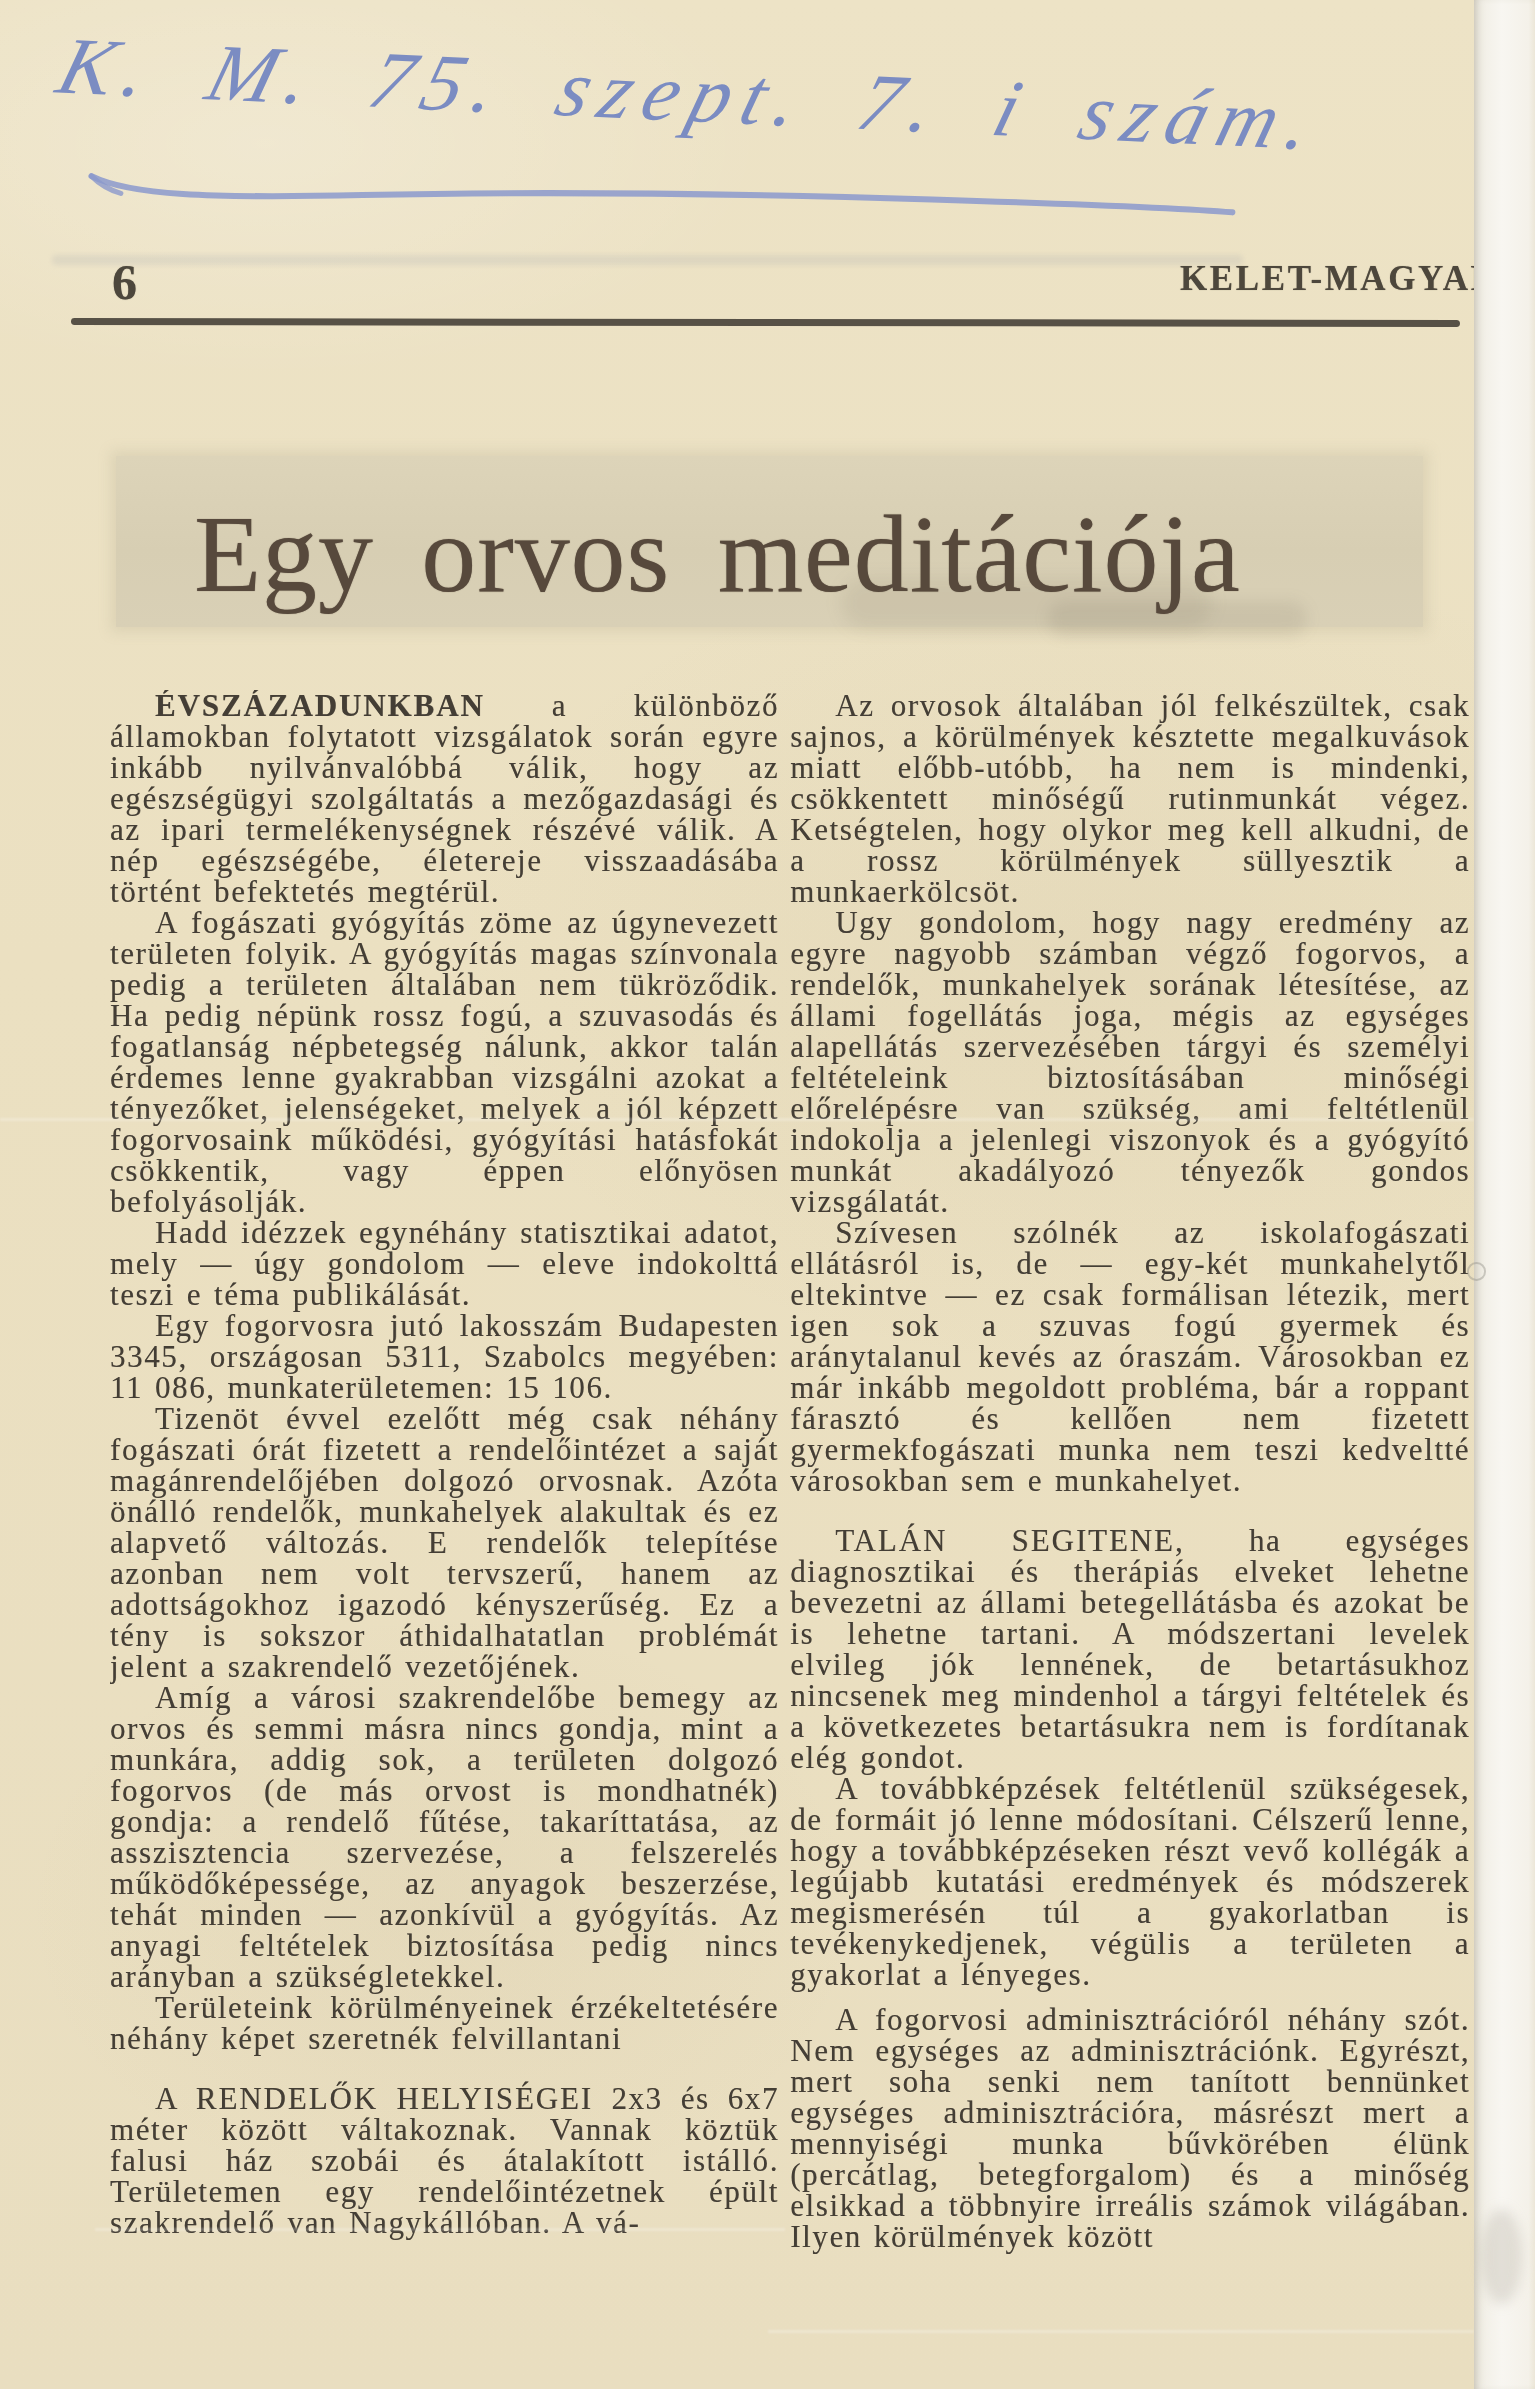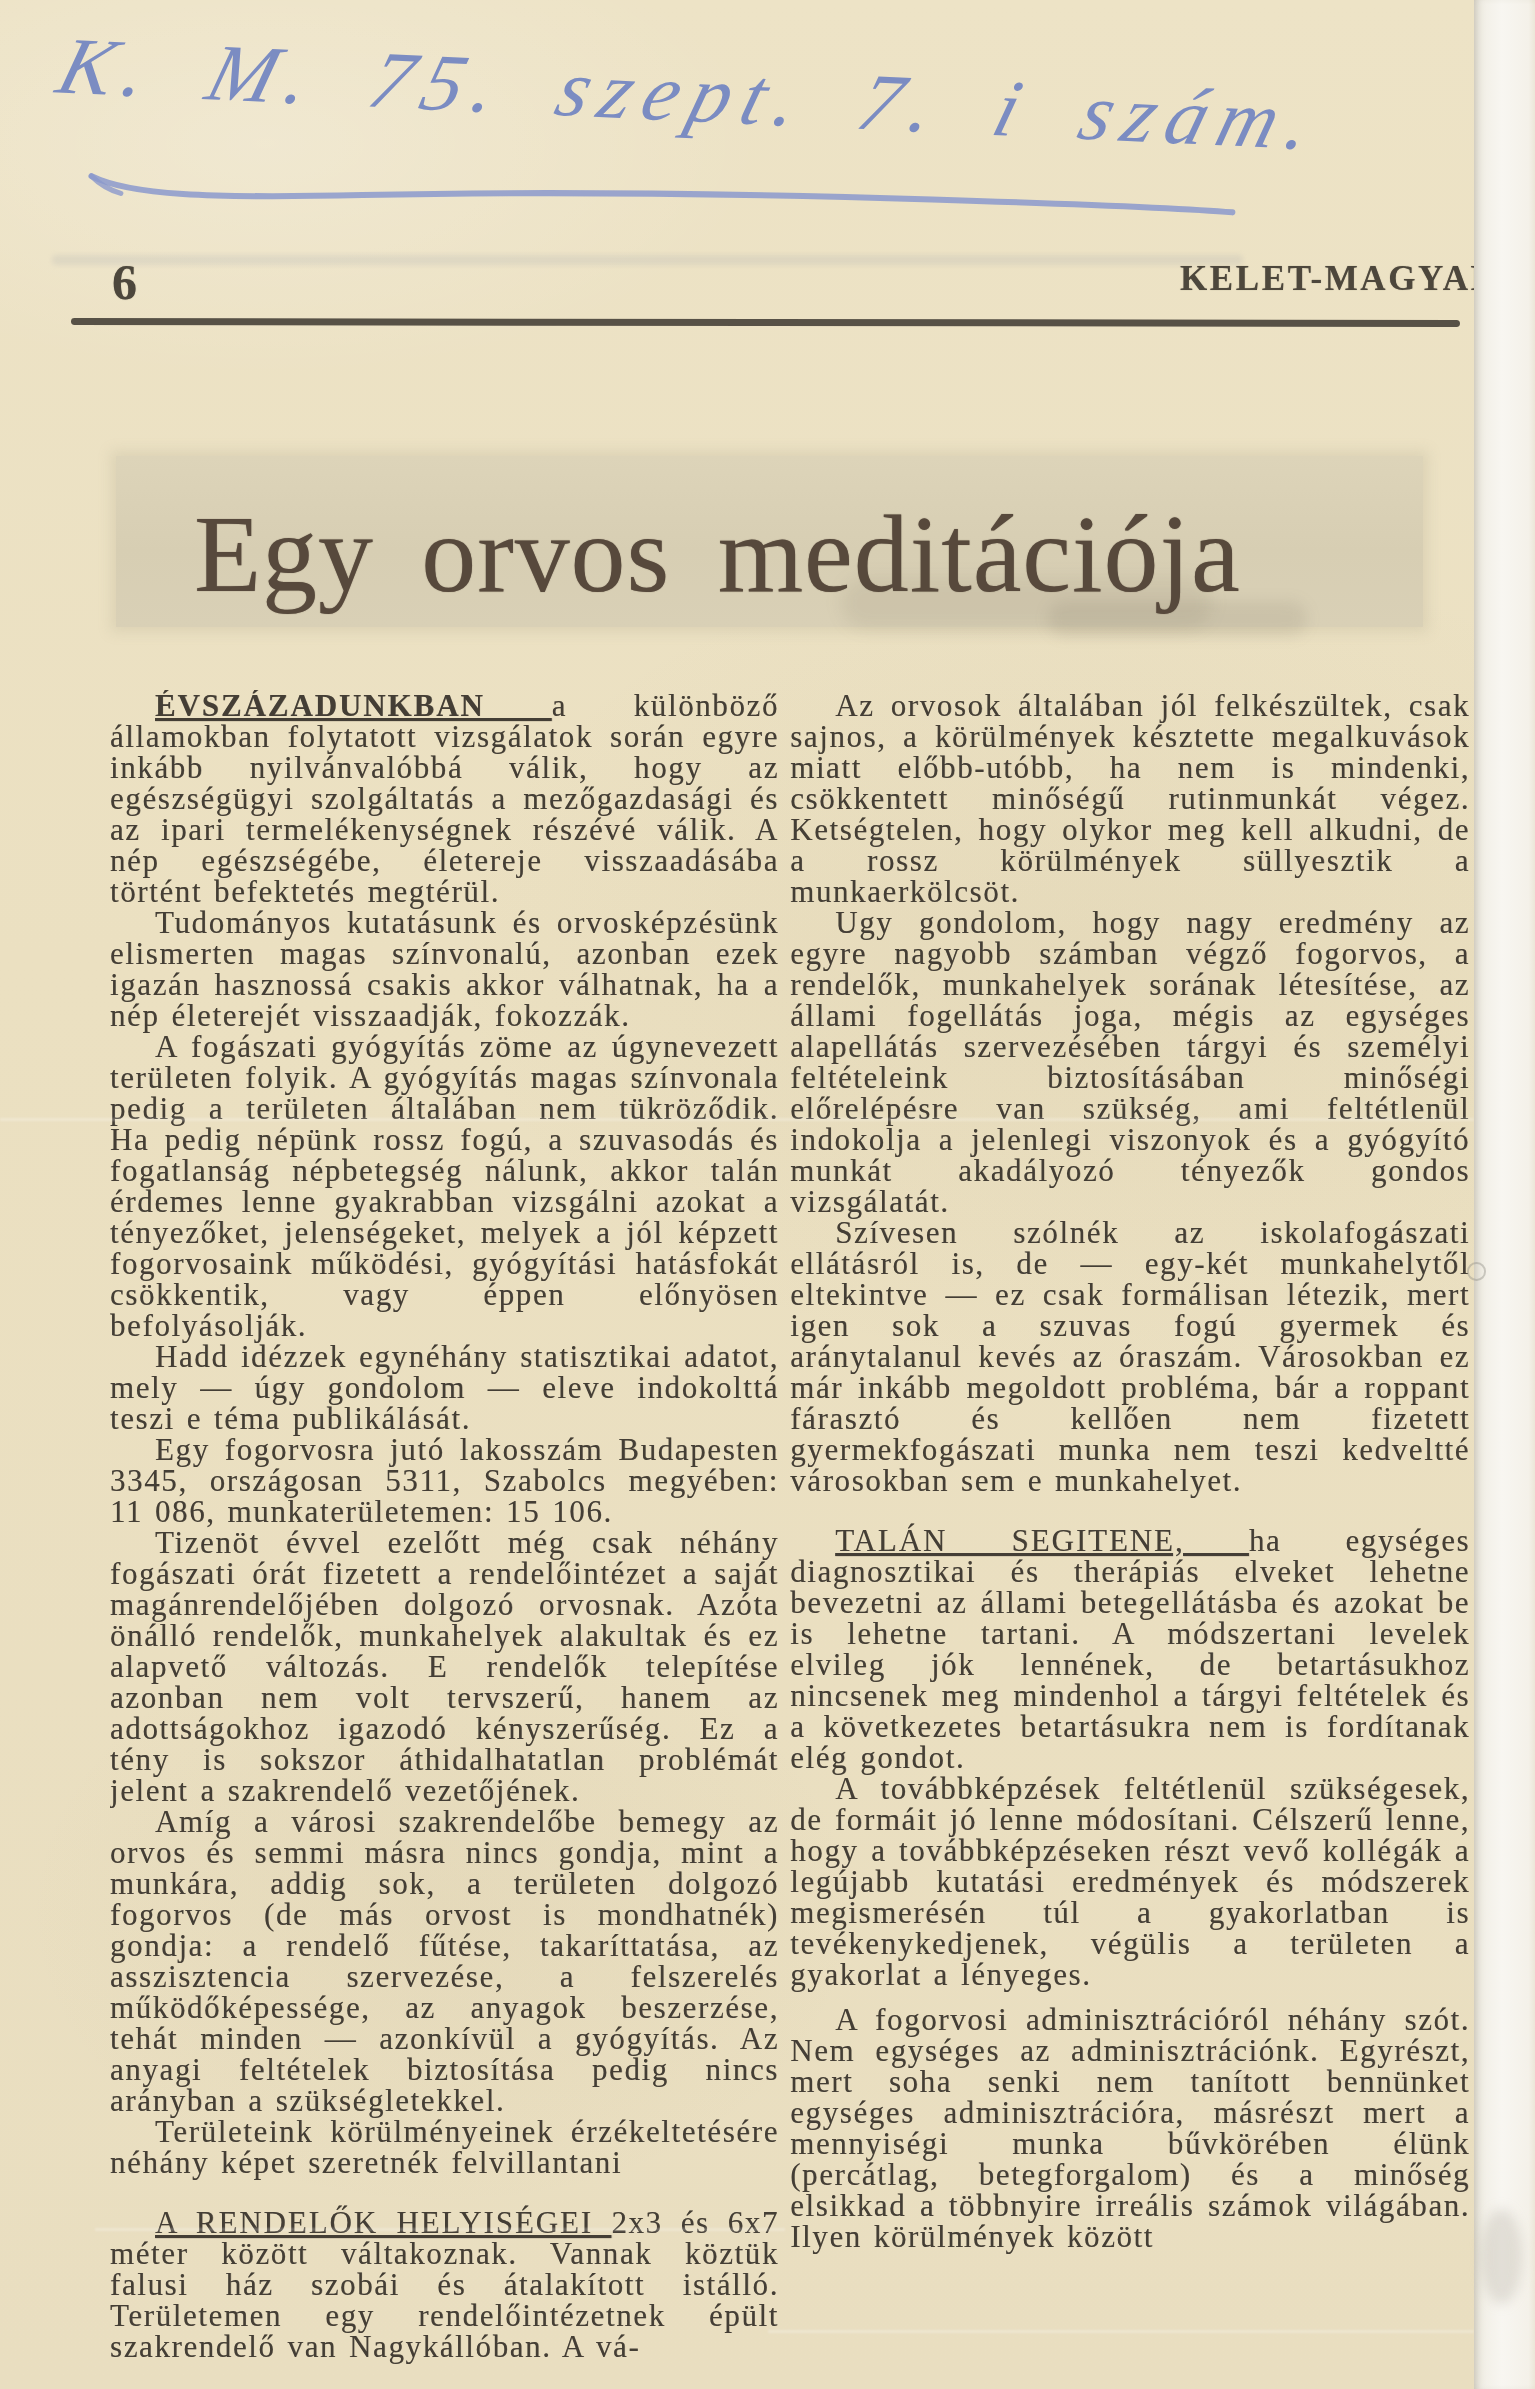--- a/index.html
+++ b/index.html
@@ -97,21 +97,21 @@
   .col p{
     margin:0;
     font-size:31px;line-height:31px;
     letter-spacing:1.6px;word-spacing:2.6px;
     text-indent:45px;text-align:justify;
     color:#443e35;
     text-shadow:0.3px 0.3px 0.5px rgba(68,62,53,.45);
   }
   .col p.gap-lg{margin-top:29px;}
   .col p.gap-md{margin-top:14px;}
-  .lead{letter-spacing:1.9px;text-decoration:underline;}
+  .lead{letter-spacing:1.9px;}
   .lead-bold{font-weight:700;}
   
   .crease{position:absolute;background:rgba(255,255,255,.26);height:2.6px;filter:blur(0.9px);}
   .crease.c1{left:0;top:1118px;width:1474px;}
   .crease.c2{left:95px;top:2228px;width:690px;}
   .crease.c3{left:768px;top:2330px;width:706px;}
 </style>
 </head>
 <body>
 
@@ -135,21 +135,20 @@
 
     <div class="headline-band">
       <div class="ghost1"></div>
       <div class="ghost2"></div>
       <h1>Egy orvos meditációja</h1>
     </div>
 
     <div class="columns">
       <div class="col left">
           <p><span class="lead lead-bold">ÉVSZÁZADUNKBAN </span>a különböző államokban folytatott vizsgálatok során egyre inkább nyilvánvalóbbá válik, hogy az egészségügyi szolgáltatás a mezőgazdasági és az ipari termelékenységnek részévé válik. A nép egészségébe, életereje visszaadásába történt befektetés megtérül.</p>
-          <p>Tudományos kutatásunk és orvosképzésünk elismerten magas színvonalú, azonban ezek igazán hasznossá csakis akkor válhatnak, ha a nép életerejét visszaadják, fokozzák.</p>
           <p>A fogászati gyógyítás zöme az úgynevezett területen folyik. A gyógyítás magas színvonala pedig a területen általában nem tükröződik. Ha pedig népünk rossz fogú, a szuvasodás és fogatlanság népbetegség nálunk, akkor talán érdemes lenne gyakrabban vizsgálni azokat a tényezőket, jelenségeket, melyek a jól képzett fogorvosaink működési, gyógyítási hatásfokát csökkentik, vagy éppen előnyösen befolyásolják.</p>
           <p>Hadd idézzek egynéhány statisztikai adatot, mely — úgy gondolom — eleve indokolttá teszi e téma publikálását.</p>
           <p>Egy fogorvosra jutó lakosszám Budapesten 3345, országosan 5311, Szabolcs megyében: 11 086, munkaterületemen: 15 106.</p>
           <p>Tizenöt évvel ezelőtt még csak néhány fogászati órát fizetett a rendelőintézet a saját magánrendelőjében dolgozó orvosnak. Azóta önálló rendelők, munkahelyek alakultak és ez alapvető változás. E rendelők telepítése azonban nem volt tervszerű, hanem az adottságokhoz igazodó kényszerűség. Ez a tény is sokszor áthidalhatatlan problémát jelent a szakrendelő vezetőjének.</p>
           <p>Amíg a városi szakrendelőbe bemegy az orvos és semmi másra nincs gondja, mint a munkára, addig sok, a területen dolgozó fogorvos (de más orvost is mondhatnék) gondja: a rendelő fűtése, takaríttatása, az asszisztencia szervezése, a felszerelés működőképessége, az anyagok beszerzése, tehát minden — azonkívül a gyógyítás. Az anyagi feltételek biztosítása pedig nincs arányban a szükségletekkel.</p>
           <p>Területeink körülményeinek érzékeltetésére néhány képet szeretnék felvillantani</p>
           <p class="gap-lg"><span class="lead">A RENDELŐK HELYISÉGEI </span>2x3 és 6x7 méter között váltakoznak. Vannak köztük falusi ház szobái és átalakított istálló. Területemen egy rendelőintézetnek épült szakrendelő van Nagykállóban. A vá-</p>
         </div>
       <div class="col right">
           <p>Az orvosok általában jól felkészültek, csak sajnos, a körülmények késztette megalkuvások miatt előbb-utóbb, ha nem is mindenki, csökkentett minőségű rutinmunkát végez. Ketségtelen, hogy olykor meg kell alkudni, de a rossz körülmények süllyesztik a munkaerkölcsöt.</p>

